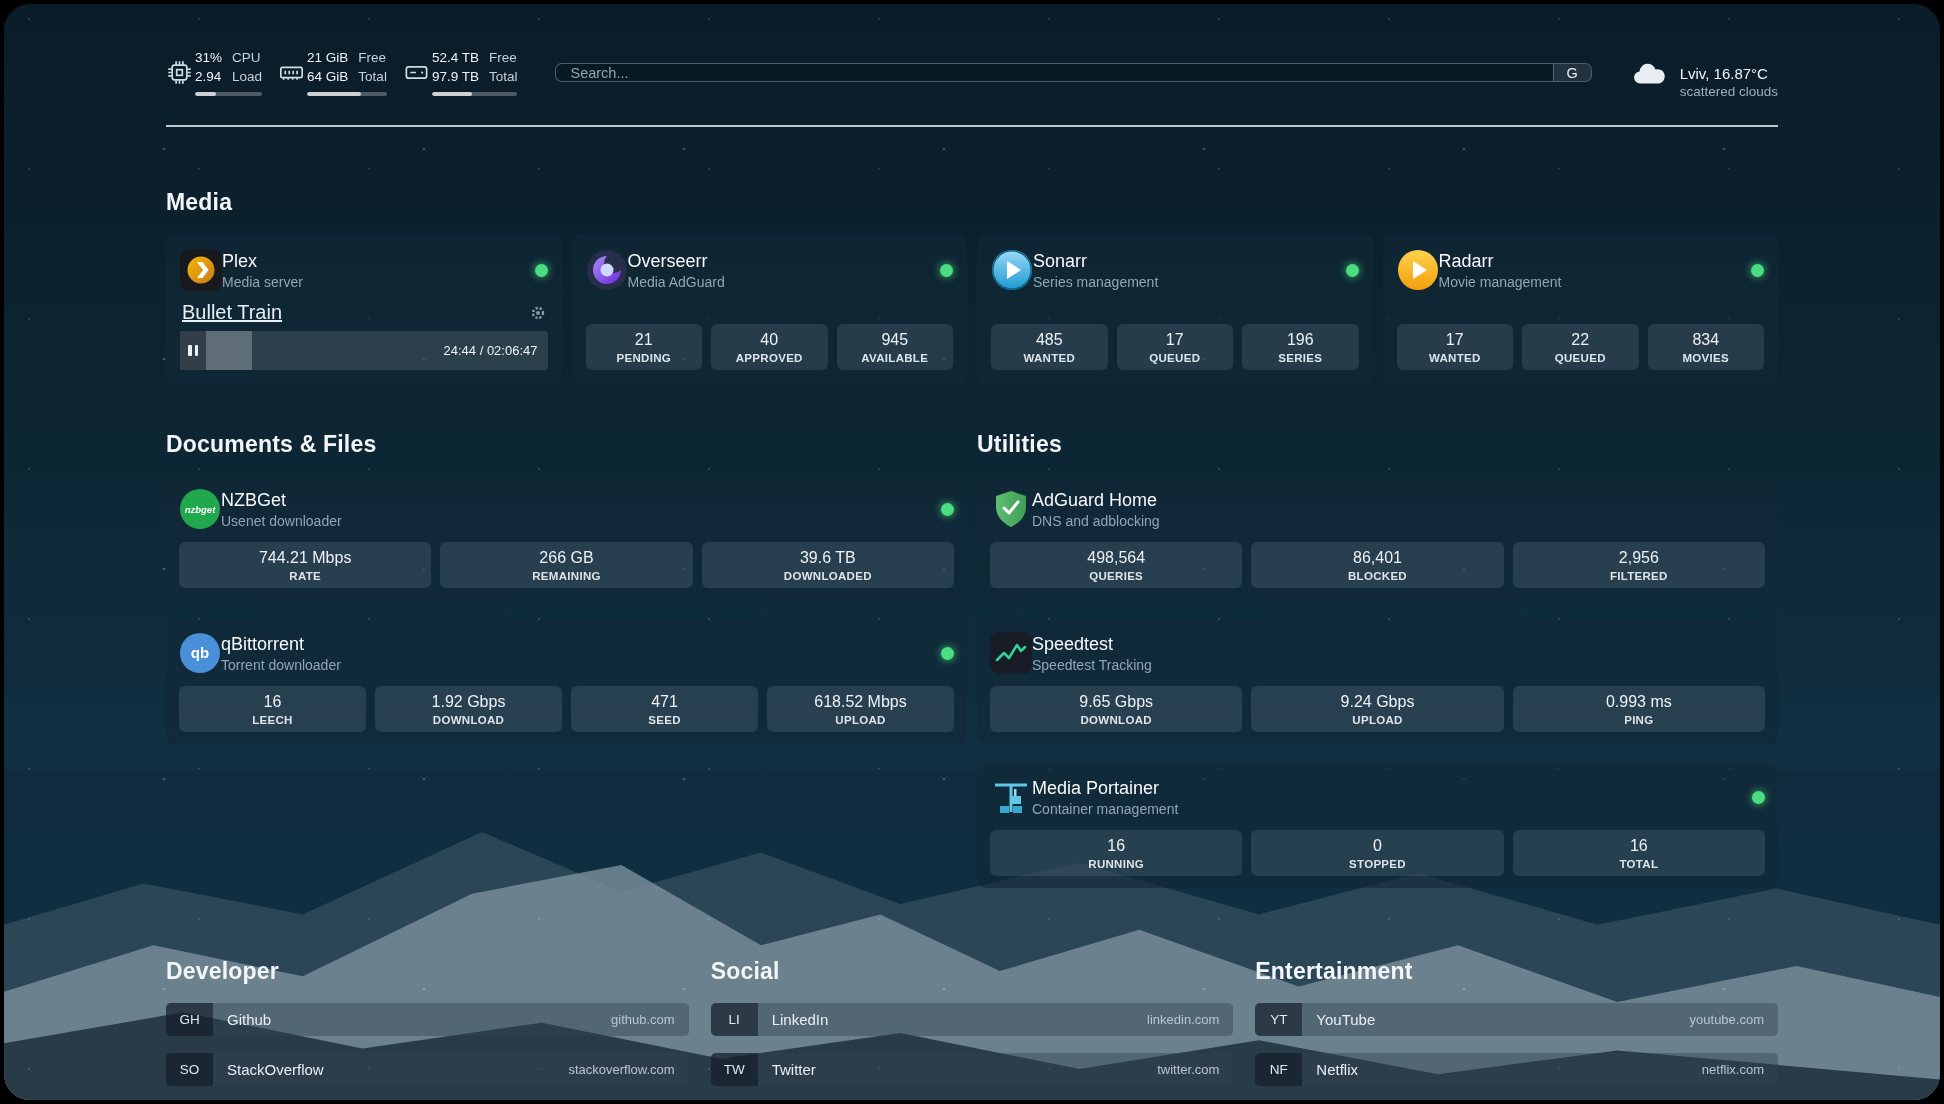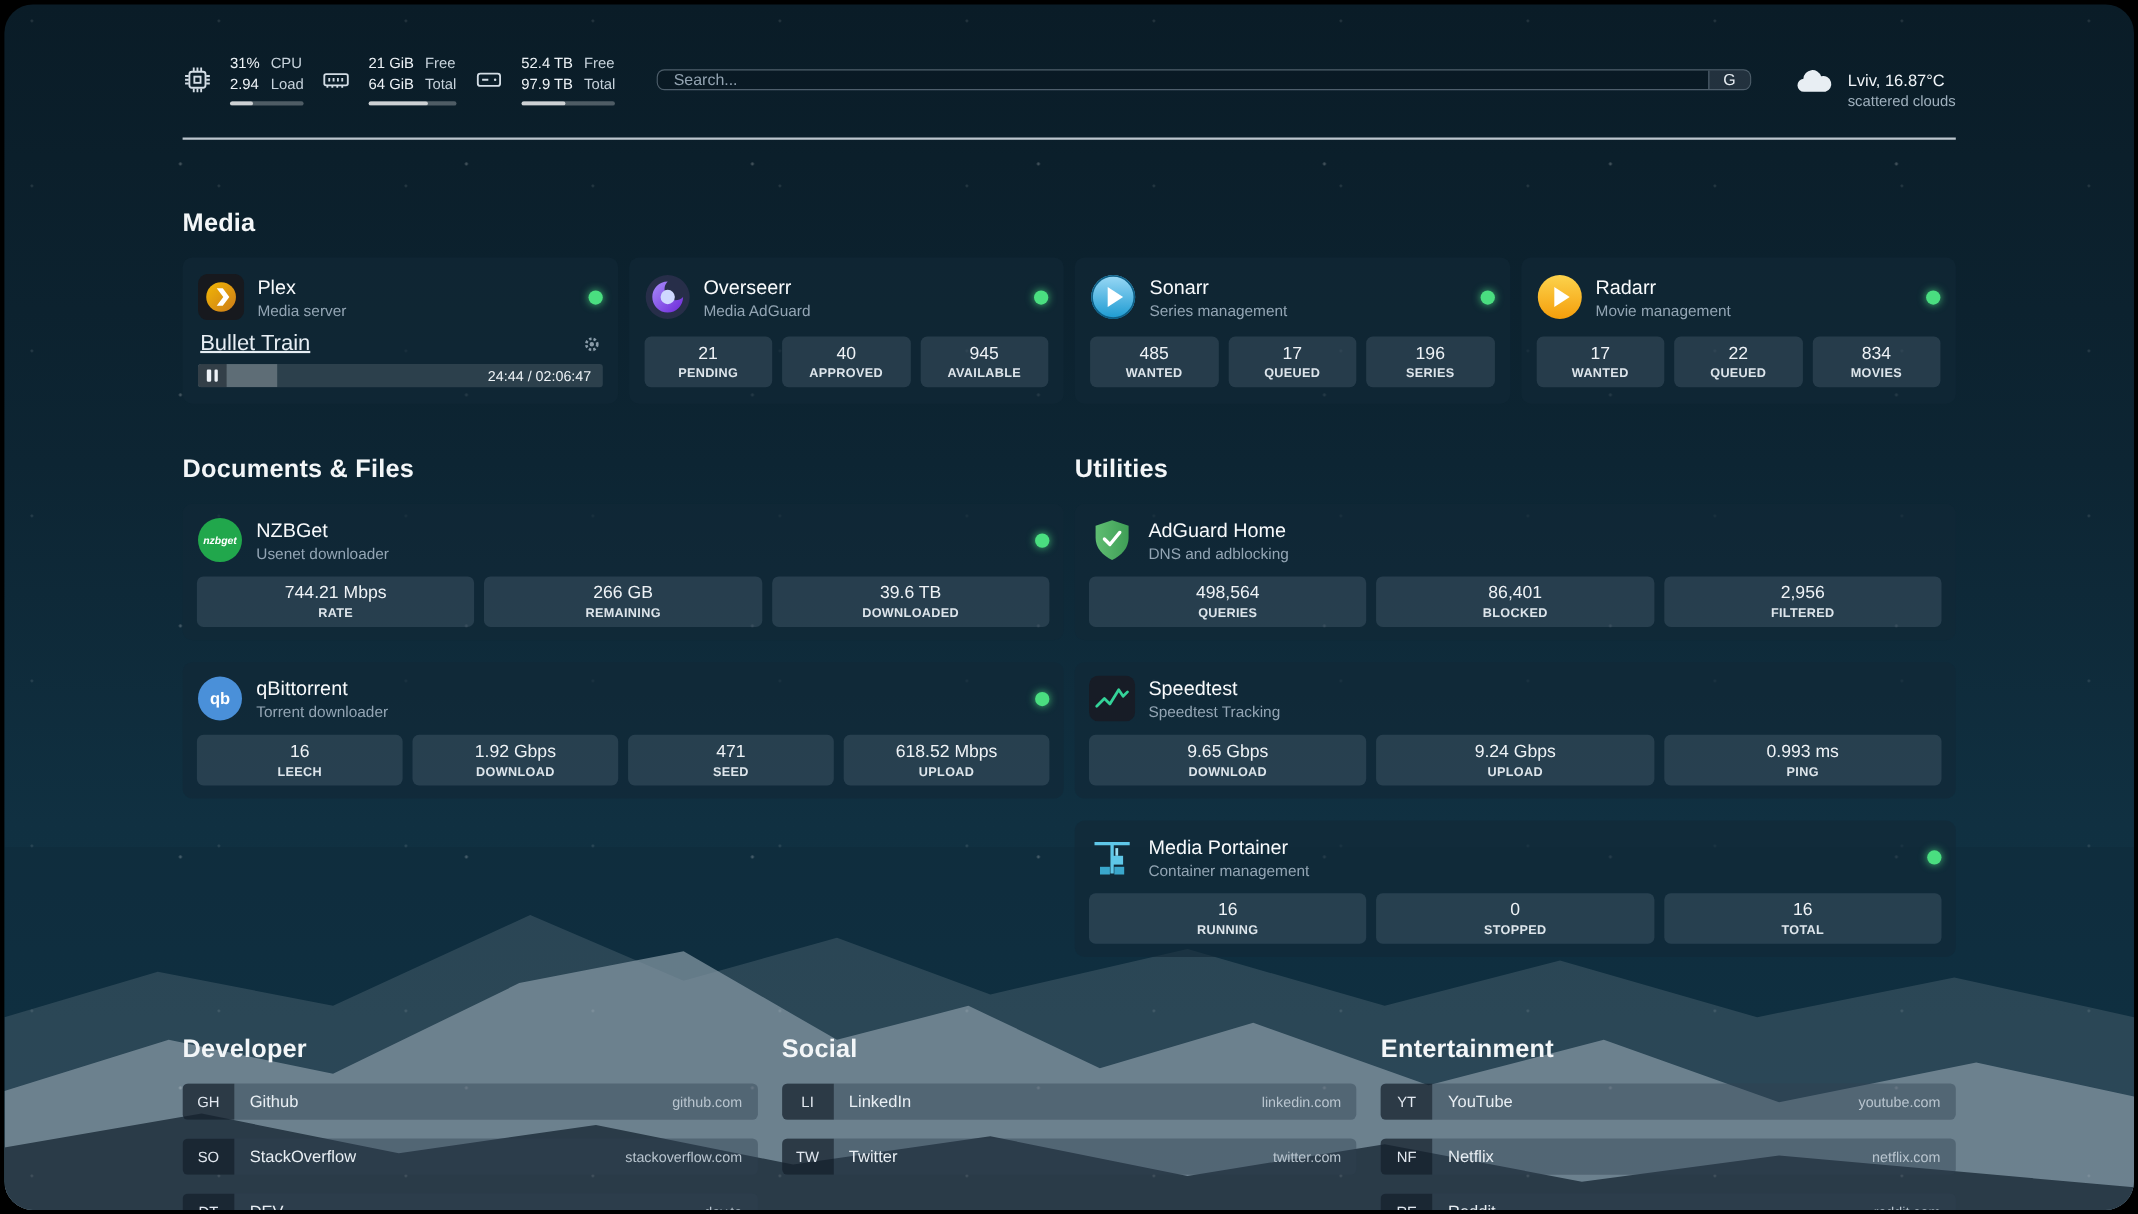--- a/index.html
+++ b/index.html
@@ -9,21 +9,21 @@
   
   .bg-mountains{position:absolute;left:0;bottom:0;width:100%;height:330px;display:block;}
   .bg-snow{position:absolute;inset:0;pointer-events:none;opacity:.55;
     background-image:radial-gradient(rgba(255,255,255,.4) 1.2px,transparent 1.8px),
                      radial-gradient(rgba(255,255,255,.22) 1px,transparent 1.5px);
     background-size:260px 210px,170px 150px;background-position:30px 40px,110px 90px;}
   .content{position:relative;width:1612px;margin:0 auto;padding-top:42px;}
 
   
   .topbar{display:flex;align-items:center;gap:16px;color:#e5ecf2;}
-  .resource{display:flex;align-items:center;gap:16px;}
+  .resource{display:flex;align-items:center;gap:2px;}
   .res-icon svg{width:27px;height:27px;display:block;}
   .res-cols{display:flex;gap:10px;font-size:13.5px;line-height:1.4;}
   .res-col{display:flex;flex-direction:column;}
   .res-vals{color:#eef3f7;}
   .res-labels{color:#c6d2db;}
   .res-bar{height:4px;background:rgba(255,255,255,.28);border-radius:2px;margin-top:5px;overflow:hidden;}
   .res-fill{height:100%;background:rgba(255,255,255,.72);border-radius:2px;}
   .searchbar{flex:1;display:flex;height:19px;margin:0 22px;border:1px solid rgba(148,163,178,.5);
     border-radius:7px;background:rgba(8,20,30,.35);overflow:hidden;}
   .searchbar input{flex:1;background:transparent;border:none;outline:none;color:#e5ecf2;
@@ -37,38 +37,38 @@
   .weather-loc{font-size:15px;color:#f1f5f9;margin-top:19px;}
   .weather-cond{font-size:13.5px;color:#9fb0bd;margin-top:2px;}
   .divider{margin-top:26px;border:none;border-top:2px solid rgba(220,228,235,.85);}
 
   
   h2.sec-title{font-size:23px;font-weight:600;color:#f3f6f8;margin:0 0 18px;letter-spacing:.2px;}
   .sec-media{margin-top:62px;}
   .grid-media{display:grid;grid-template-columns:repeat(4,1fr);gap:10px;align-items:stretch;}
   .card{background:rgba(17,40,55,.62);border-radius:9px;padding:12px 13px;display:flex;flex-direction:column;}
   .sec-media .card{padding:15px 14px;min-height:132px;}
-  .card-head{display:flex;align-items:center;gap:12px;}
+  .card-head{display:flex;align-items:center;}
   .app-icon{width:42px;height:42px;flex:none;}
   .app-icon svg{width:42px;height:42px;display:block;}
   .card-title{font-size:18px;font-weight:500;color:#f8fafc;}
   .card-sub{font-size:14px;color:#93a5b4;margin-top:2px;}
   .status-dot{width:13px;height:13px;border-radius:50%;background:#4ade80;margin-left:auto;
     box-shadow:0 0 8px rgba(74,222,128,.85);flex:none;}
   .stats{display:flex;gap:9px;margin-top:auto;padding-top:12px;}
   .stat{flex:1;background:rgba(160,178,196,.16);border-radius:6px;text-align:center;padding:7px 4px 6px;}
   .stat-value{font-size:16px;color:#eef2f6;}
   .stat-label{font-size:11.5px;font-weight:700;color:#dde5eb;margin-top:3px;letter-spacing:.3px;}
 
   
   .np-row1{display:flex;align-items:center;margin-top:10px;padding:0 2px;}
   .np-title{font-size:20px;color:#e7eef4;text-decoration:underline;}
   .gear{margin-left:auto;width:16px;height:16px;opacity:.85;cursor:pointer;}
   .gear svg{width:16px;height:16px;display:block;}
-  .np-progress{position:relative;height:21px;margin-top:7px;border-radius:3px;
+  .np-progress{position:relative;height:39px;margin-top:7px;border-radius:3px;
     background:rgba(255,255,255,.12);display:flex;align-items:center;overflow:hidden;}
   .np-fill{position:absolute;left:0;top:0;bottom:0;background:rgba(255,255,255,.24);}
   .pause{position:relative;z-index:1;width:26px;height:100%;background:rgba(8,18,26,.5);
     display:flex;gap:3px;align-items:center;justify-content:center;border-radius:3px 0 0 3px;}
   .pause i{width:3.5px;height:11px;background:#edf2f7;border-radius:1px;}
   .np-time{position:relative;z-index:1;margin-left:auto;padding-right:10px;font-size:13px;color:#eef3f7;}
 
   .two-col{display:grid;grid-template-columns:1fr 1fr;gap:10px;margin-top:46px;align-items:start;}
   .col-stack .card{margin-bottom:20px;}
   .col-stack .card:last-child{margin-bottom:0;}

